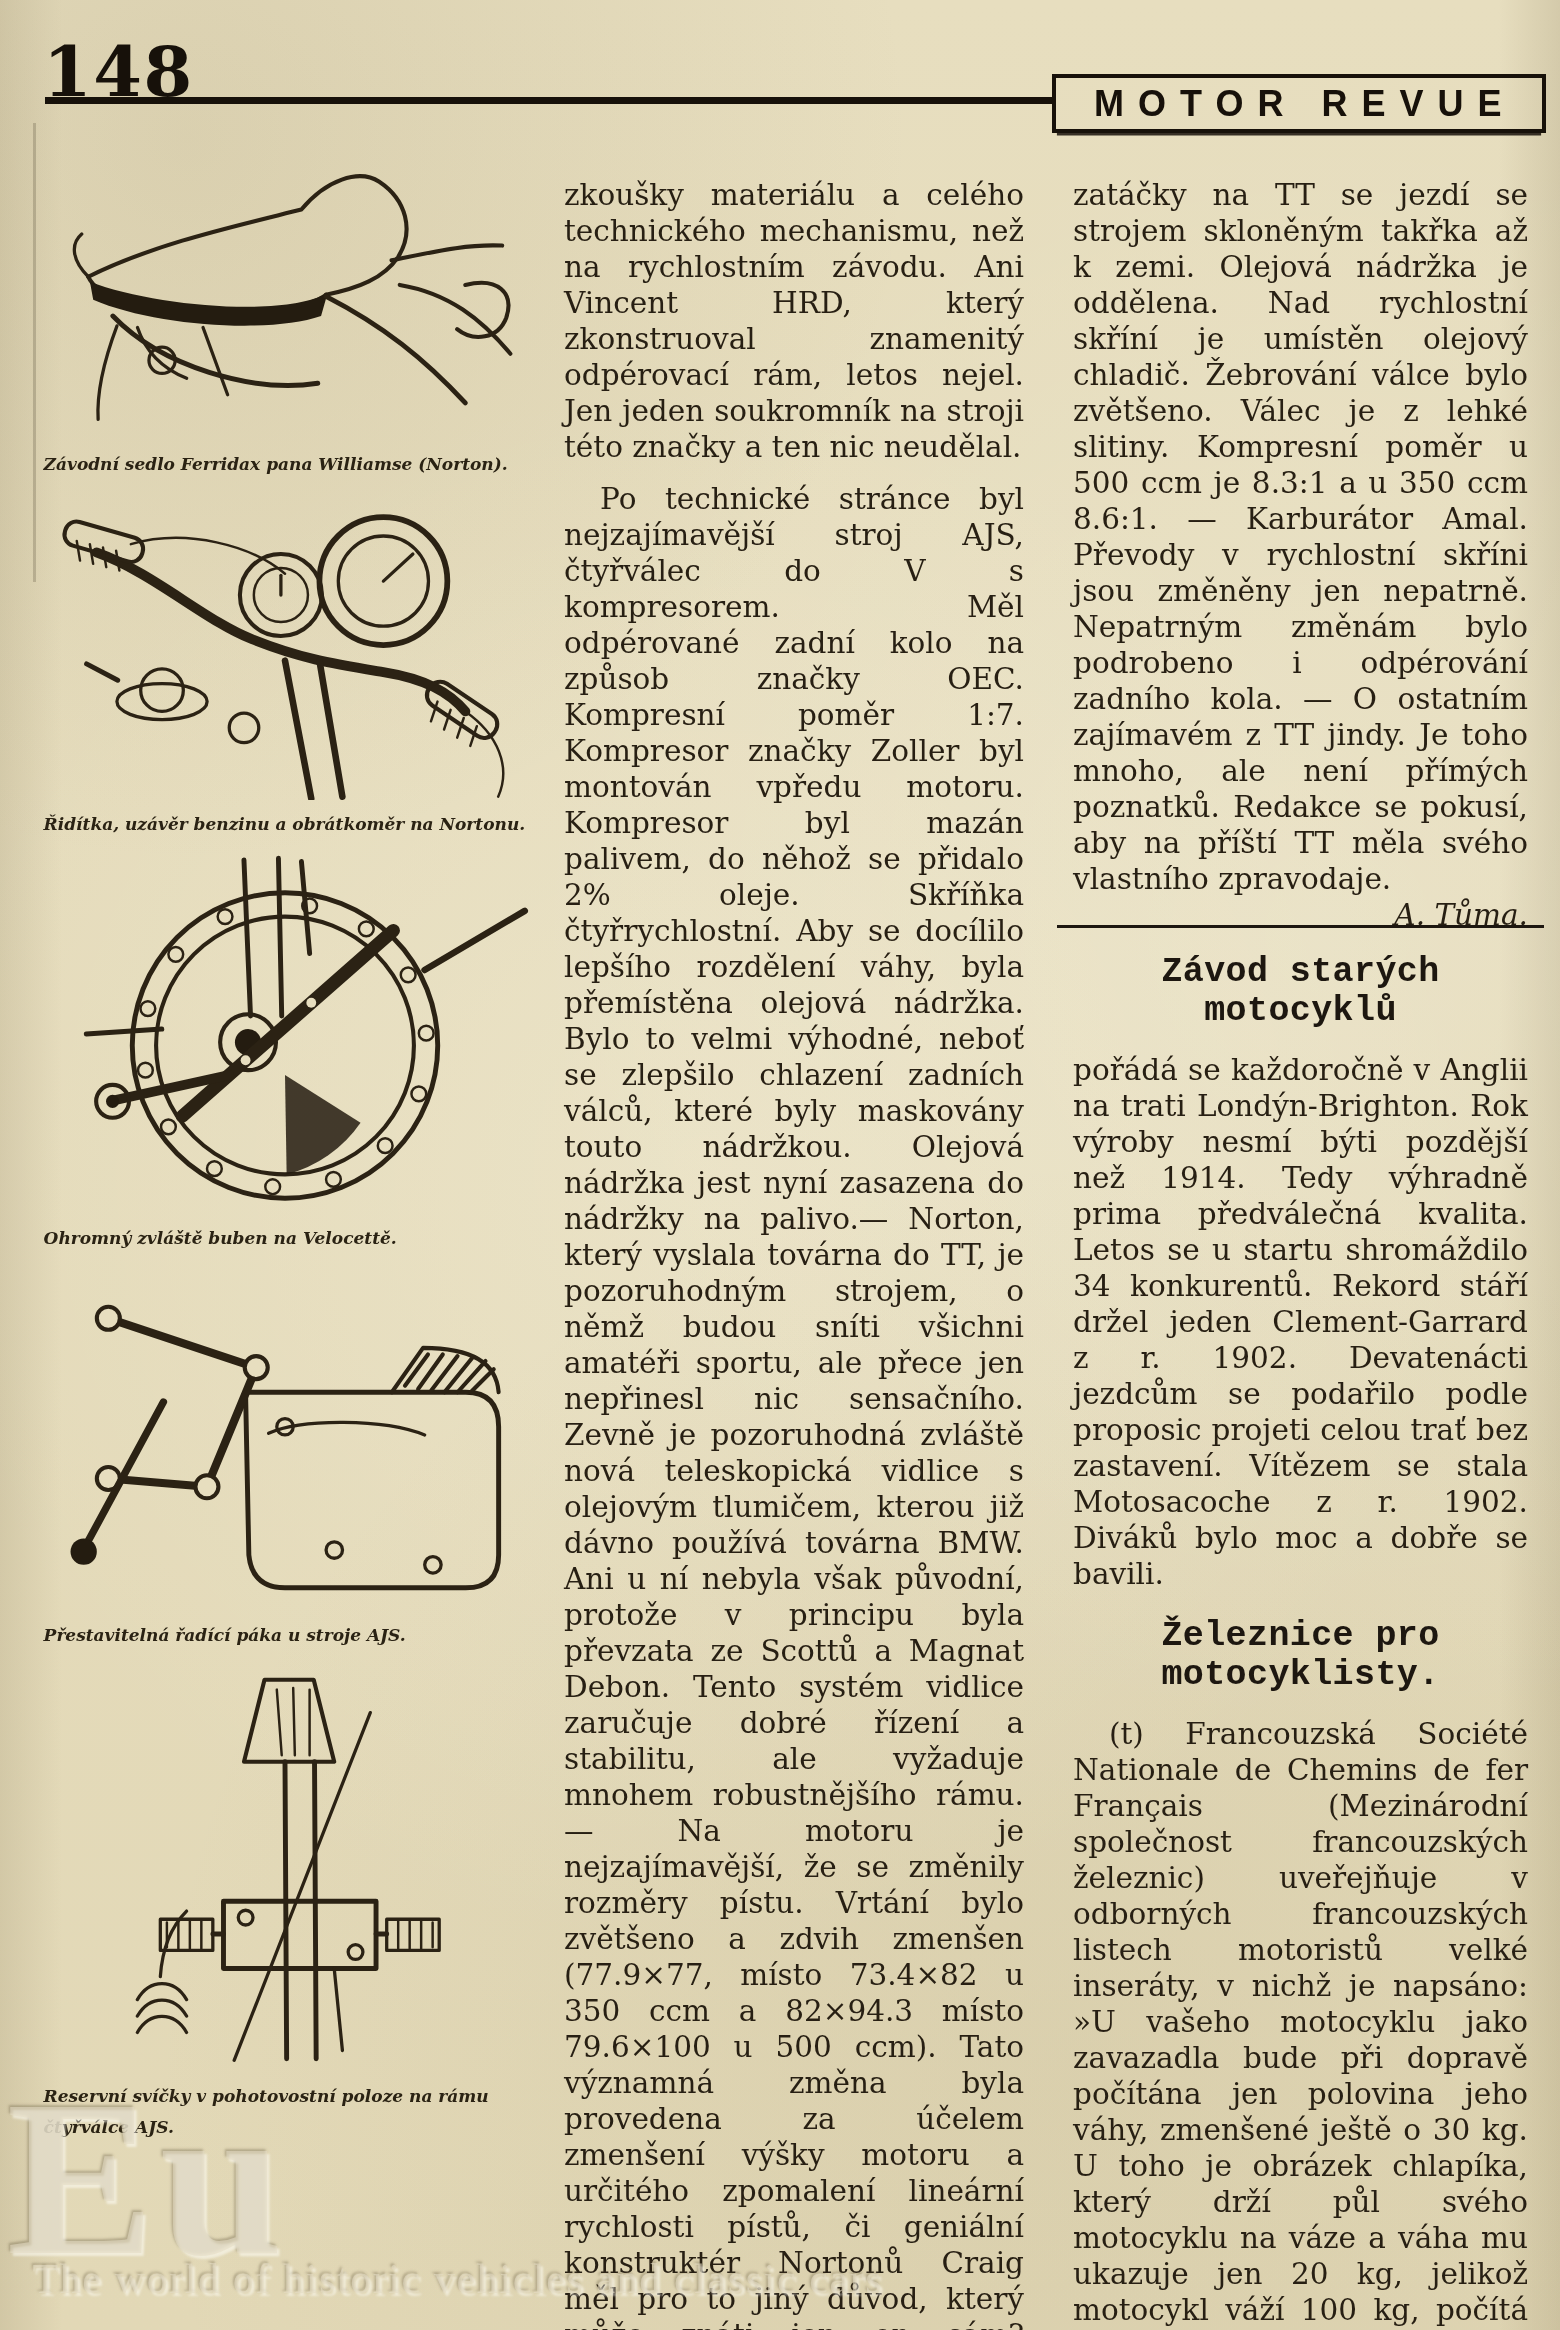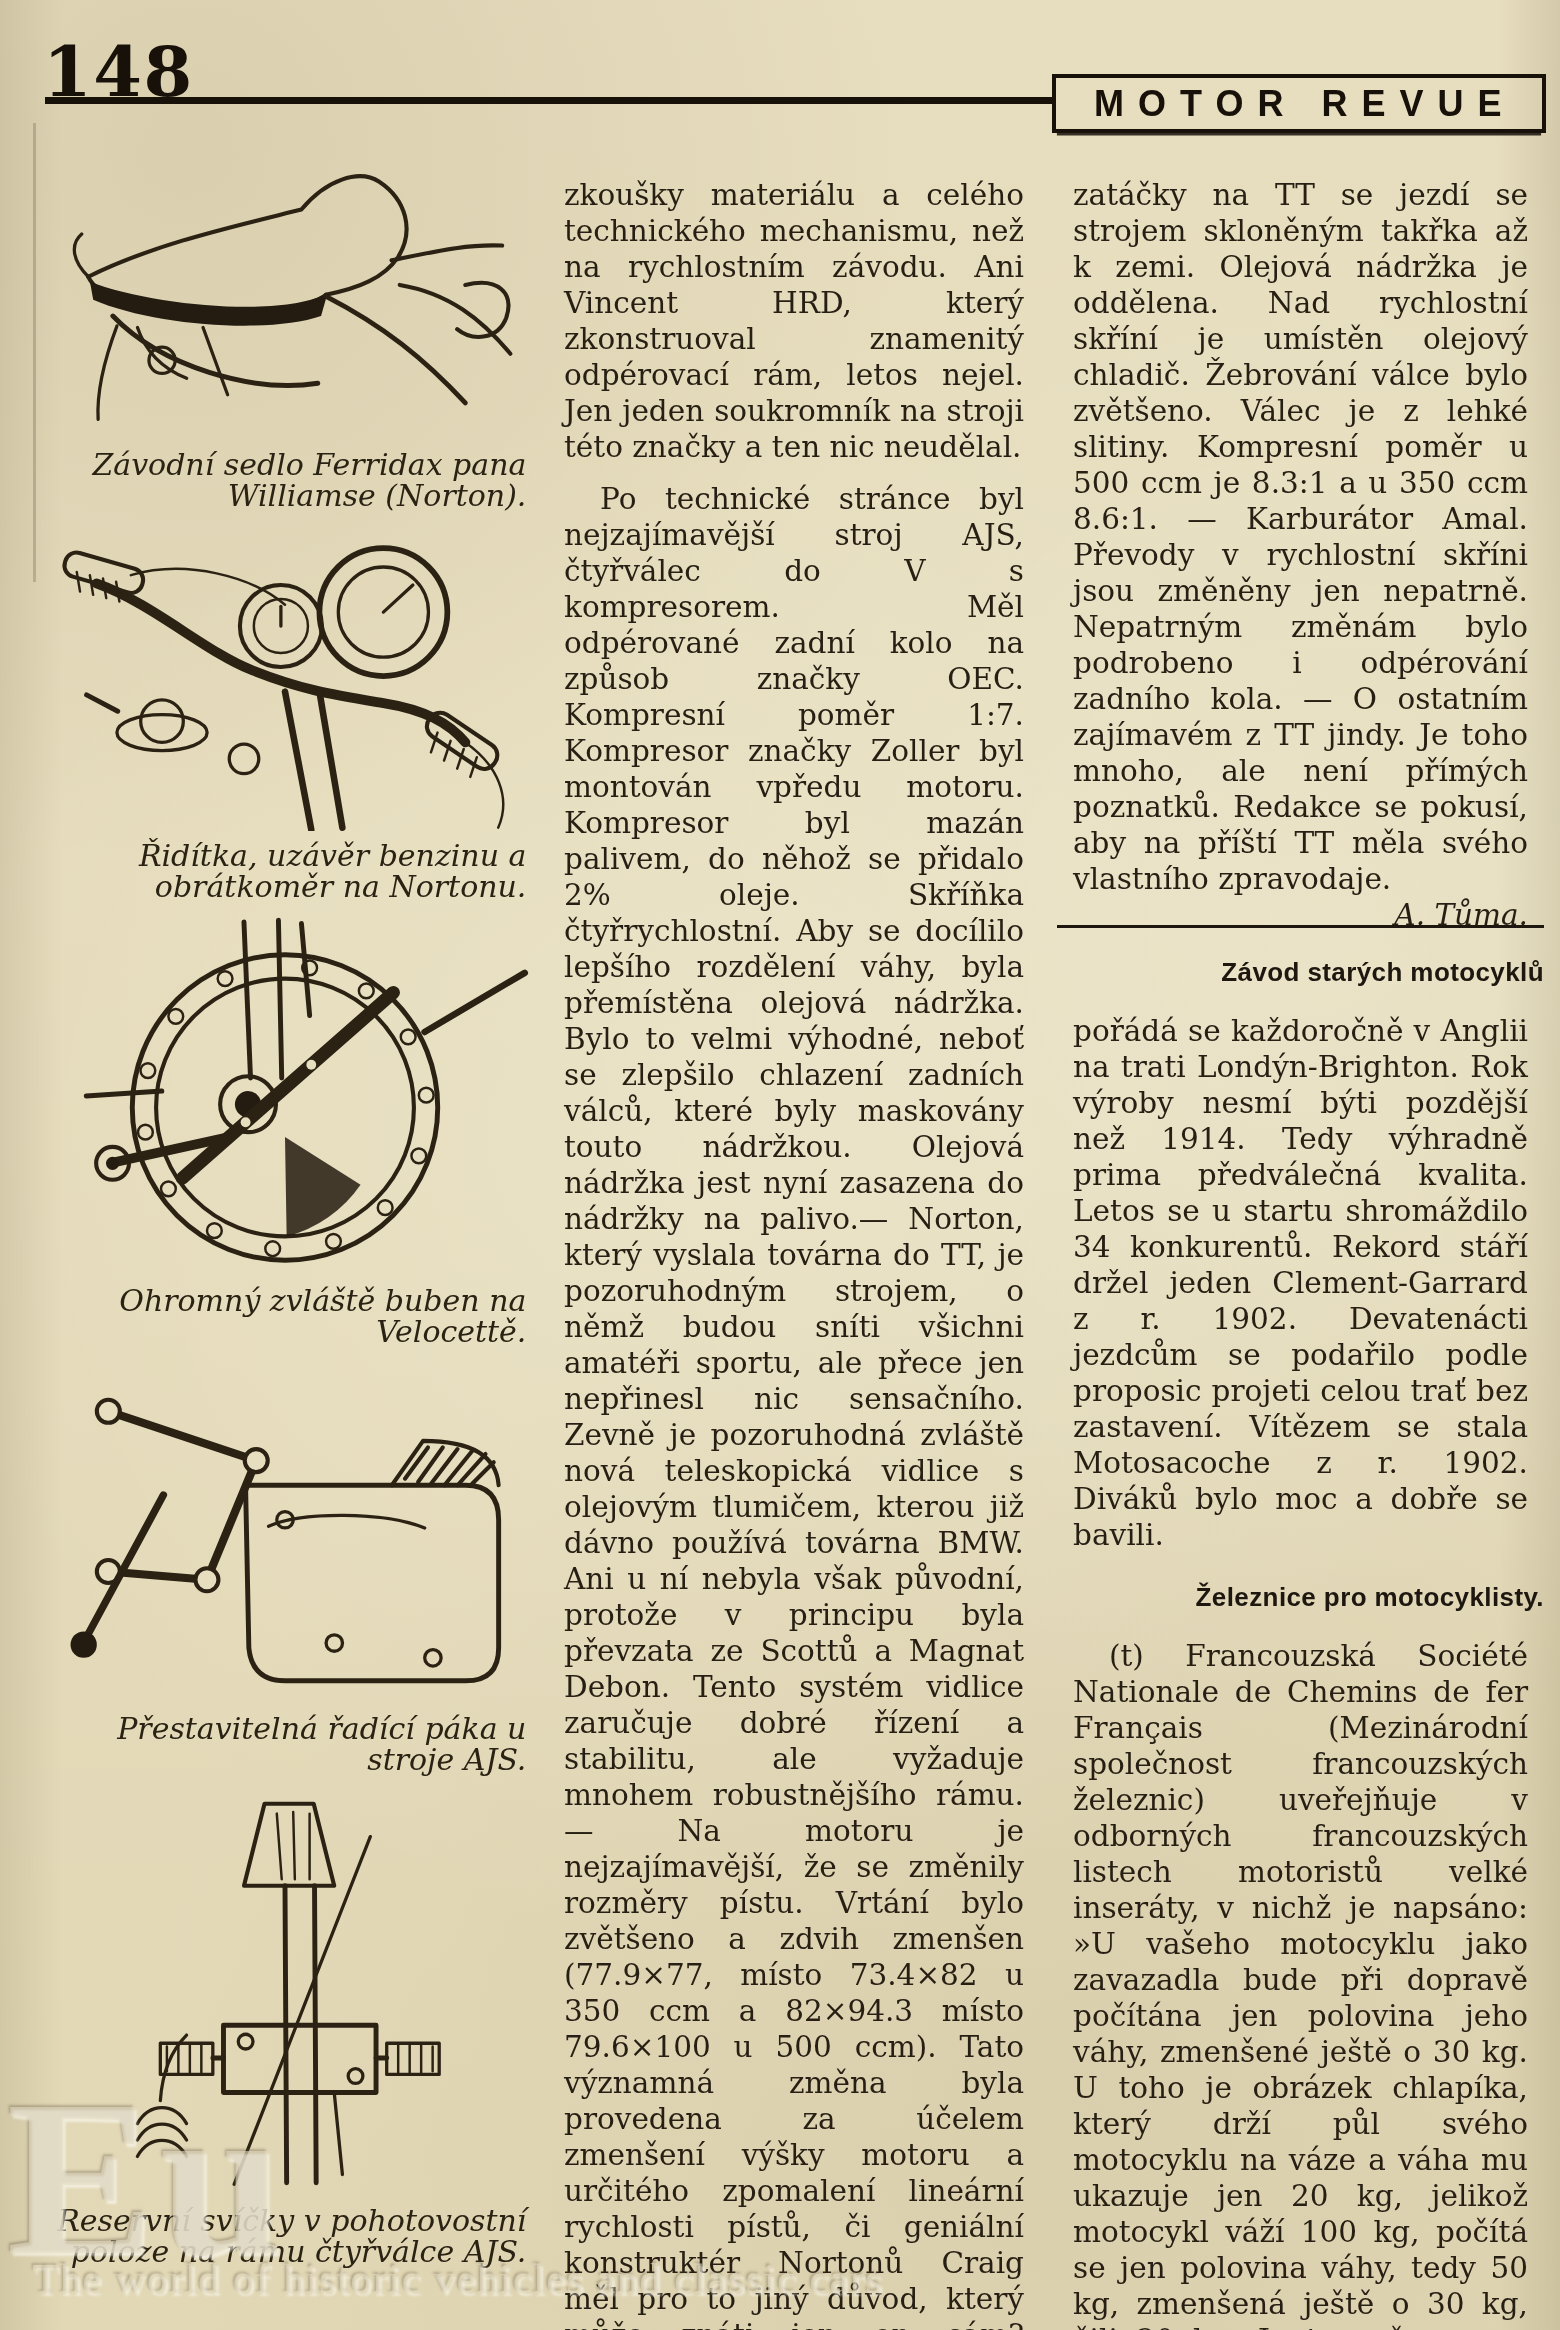--- a/index.html
+++ b/index.html
@@ -41,31 +41,31 @@
   .col-right { left:1057px; top:161px; width:487px; }
 
   .col p {
     margin:16px; font-size:29.5px; line-height:36px; text-align:justify;
     text-indent:36px; color:#271f13;
   }
   .col p.noindent { text-indent:0; }
   .sig { float:right; font-style:italic; padding-left:16.4px; }
 
   h2 {
-    font-family:Liberation Sans, sans-serif; font-weight:bold;
-    font-size:26px; line-height:39px; letter-spacing:0.4px;
-    margin:24.6px 0 21.3px 0; color:#1d1710; text-align:right;
+    font-family:Liberation Mono, monospace; font-weight:bold;
+    font-size:35px; line-height:39px; letter-spacing:0.4px;
+    margin:24.6px 0 21.3px 0; color:#1d1710; text-align:center;
   }
   .article-rule { margin:28px 0 0 0; height:3.3px; background:#1d1710; }
 
   figure { margin:0 0 14.8px 0; }
   figure svg { display:block; width:100%; }
   figcaption {
-    margin-top:9.8px; font-style:italic; font-size:30px; line-height:31px;
-    text-align:right; color:#2a2213; padding:0 6.6px;
+    margin-top:9.8px; font-style:italic; font-size:17px; line-height:31px;
+    text-align:left; color:#2a2213; padding:0 6.6px;font-weight:bold;
   }
   .scan-line {
     position:absolute; left:33px; top:123px; width:2.5px; height:459px;
     background:rgba(60,50,30,.22);
   }
   .wm {
     position:absolute; pointer-events:none;
     font-family:"Liberation Serif", serif;
     color:rgba(228,220,196,0.6);
     text-shadow:2.5px 2.5px 2.5px rgba(255,255,250,.55), -1.6px -1.6px 2.5px rgba(92,80,55,.35);

